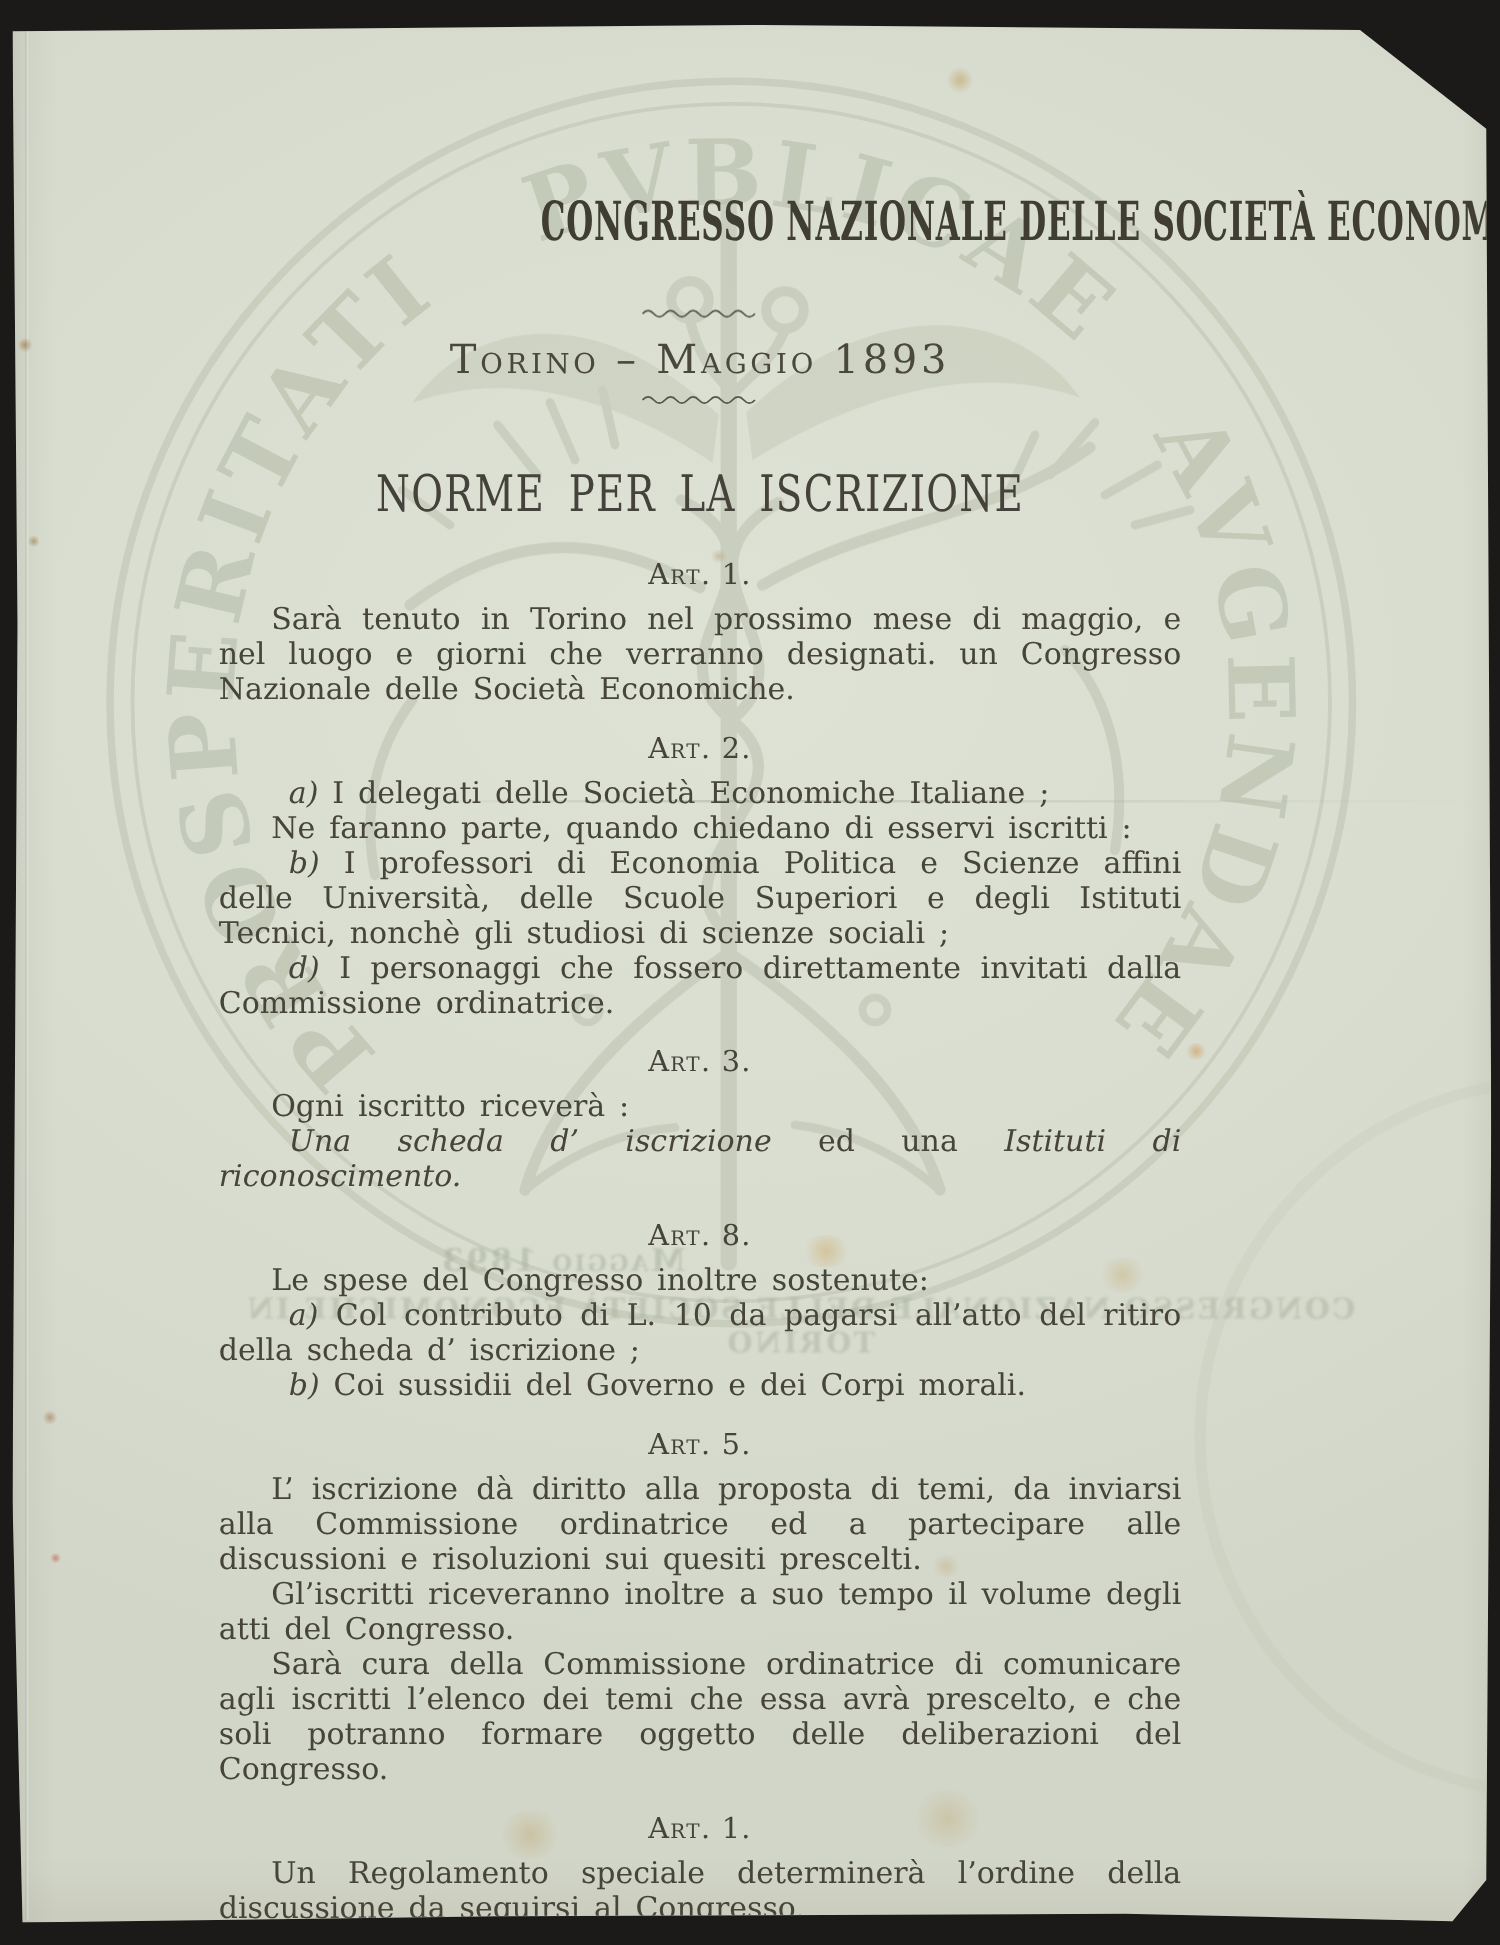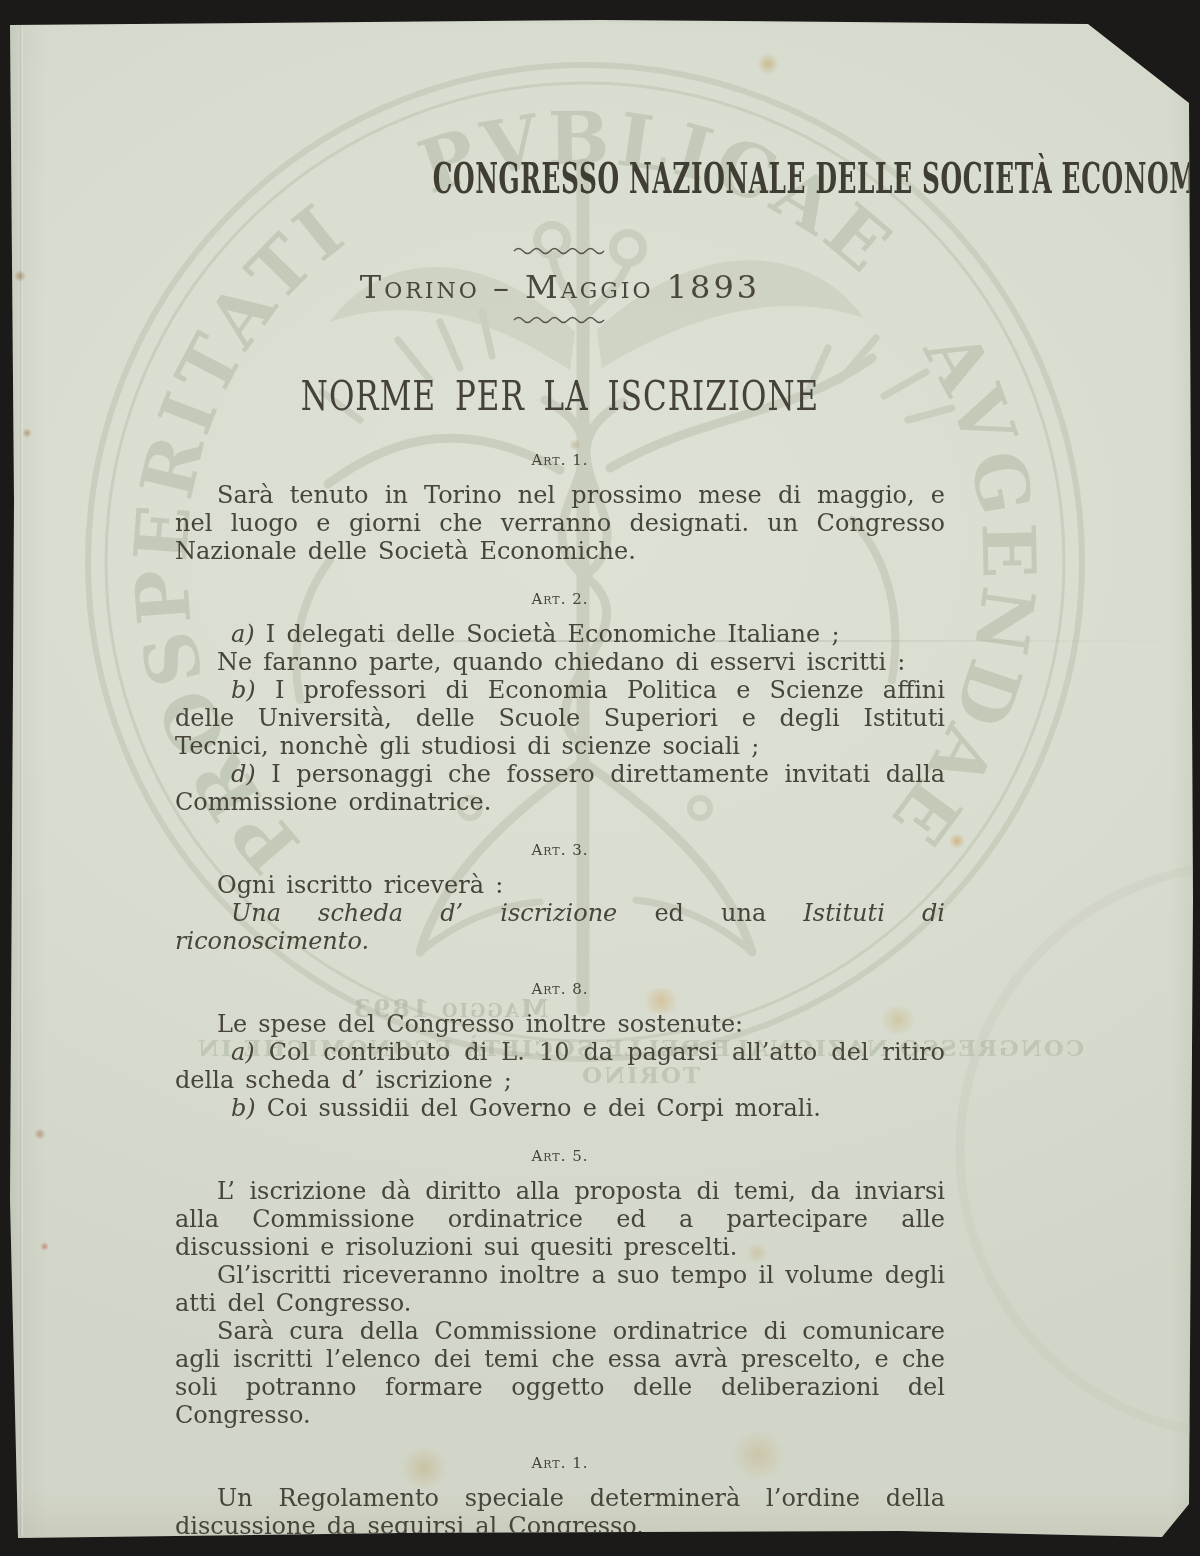--- a/index.html
+++ b/index.html
@@ -53,21 +53,21 @@
   .doc-title>span{display:inline-block;font-size:40px;font-weight:bold;letter-spacing:1px;
       transform:scale(.62,1.08);transform-origin:center top;color:#403e33;}
   .divider{position:absolute;left:50%;margin-left:-48px;width:96px;height:10px;}
   .div1{top:222px;} .div2{top:291px;}
   .subtitle{position:absolute;top:244px;left:0;width:100%;text-align:center;
       font-variant:small-caps;font-size:32px;letter-spacing:3px;color:#4a483c;}
   .heading{position:absolute;top:348px;left:0;width:100%;text-align:center;white-space:nowrap;}
   .heading>span{display:inline-block;font-size:31px;letter-spacing:1px;word-spacing:8px;
       transform:scale(1,1.3);transform-origin:center top;color:#44423a;}
   .articles{position:absolute;top:424px;left:0;width:100%;}
-  .art-label{text-align:center;font-variant:small-caps;font-size:15px;line-height:24px;
+  .art-label{text-align:center;font-variant:small-caps;font-size:23px;line-height:24px;
       letter-spacing:1px;margin:22px 0 9px;color:#45433a;}
   .art-label:first-child{margin-top:0;}
   .para{margin:0;font-size:24px;line-height:28px;text-align:justify;word-spacing:3.5px;color:#47453a;}
   .para.indent{text-indent:42px;}
   .para.list{text-indent:56px;}
 </style>
 </head>
 <body>
 
 <div class="page">

